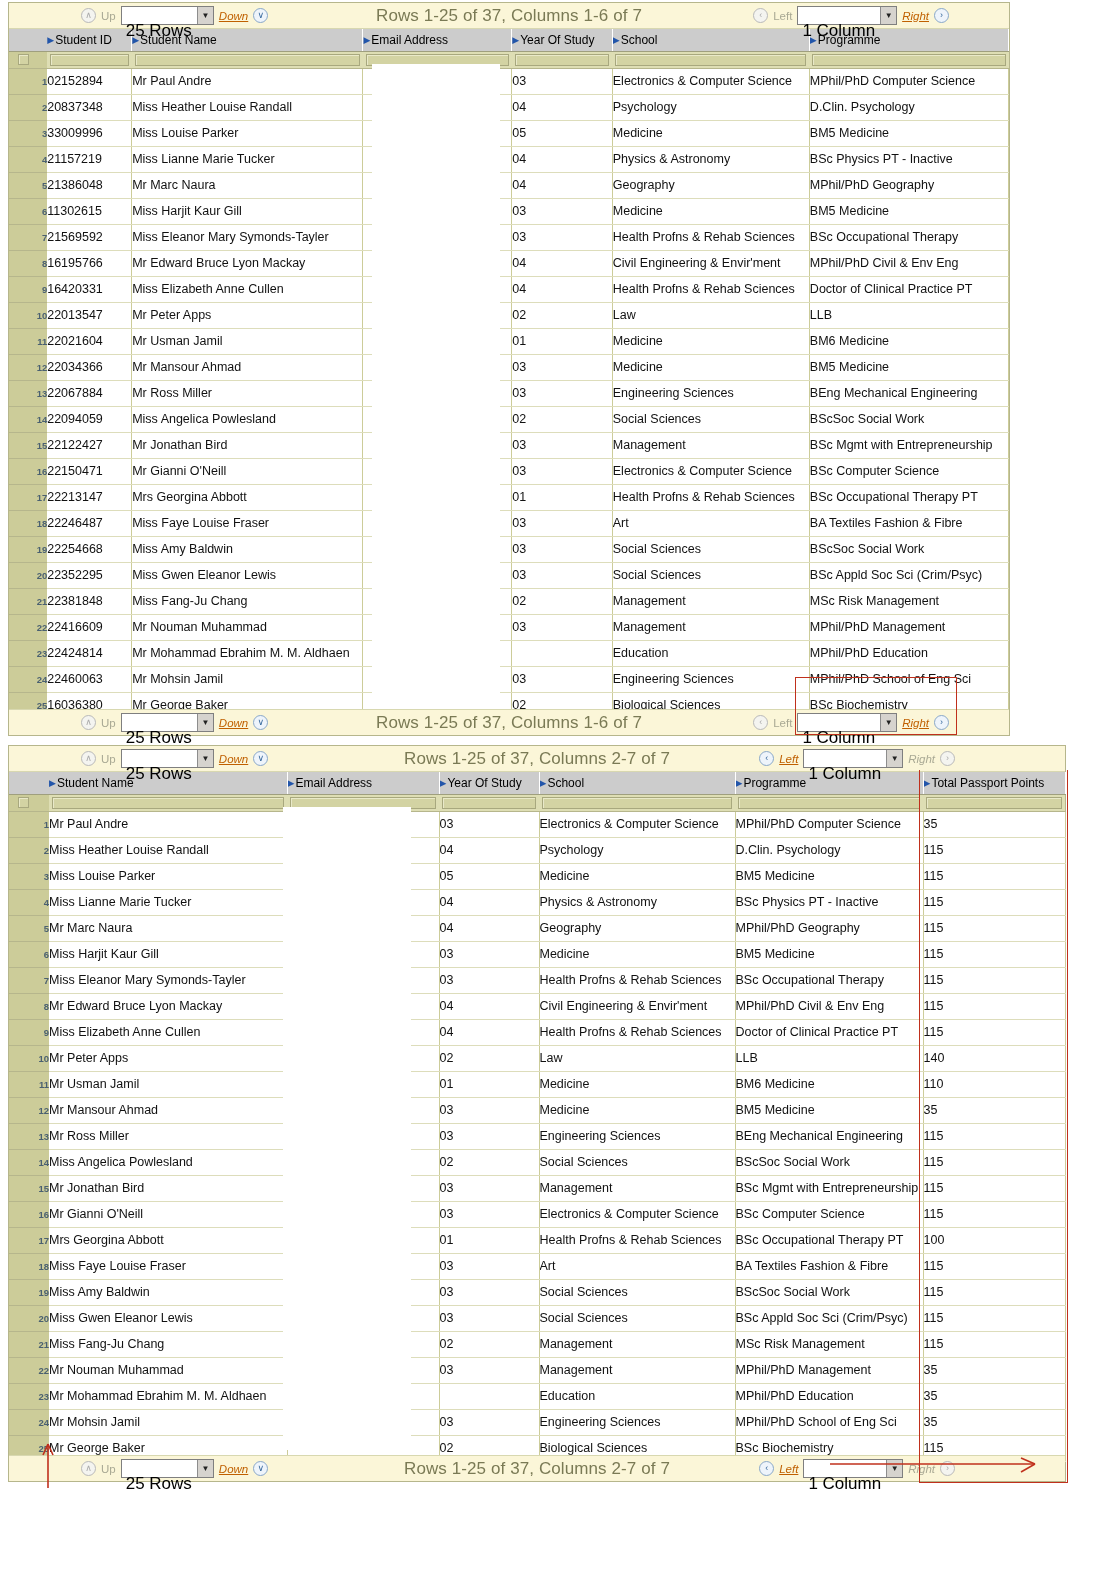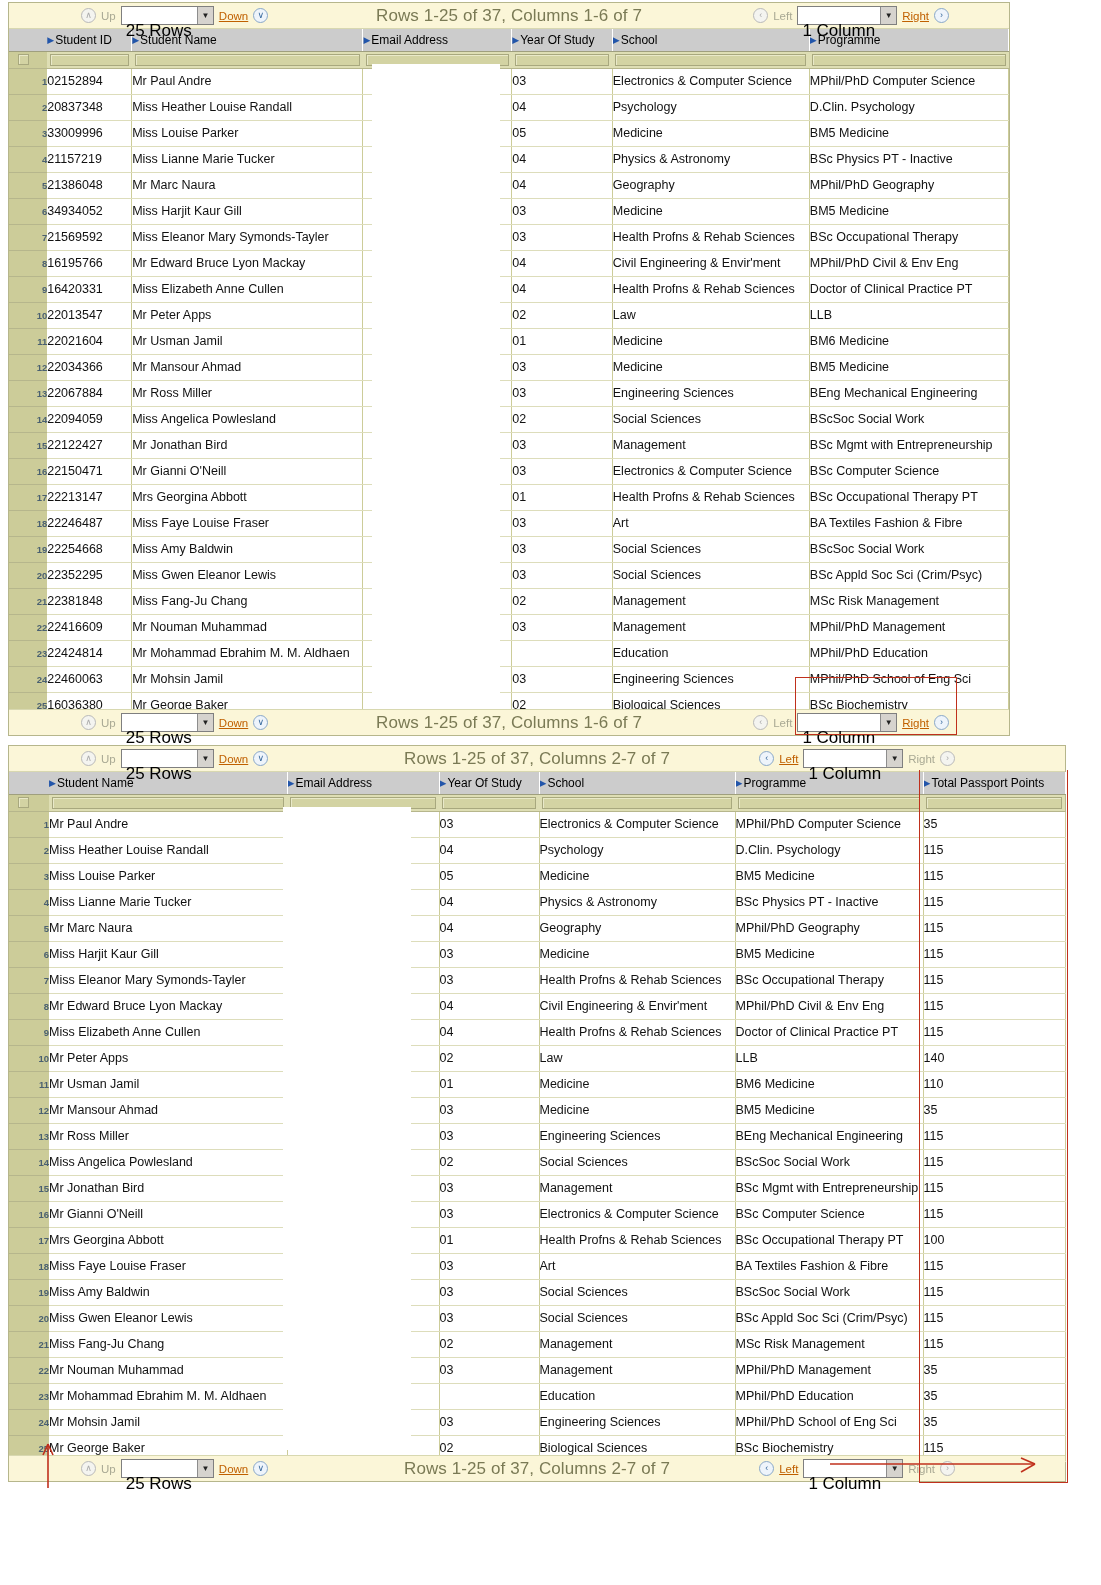--- a/index.html
+++ b/index.html
@@ -39,21 +39,21 @@
   .tb-right{position:absolute;right:60px;display:flex;align-items:center;gap:5px;}
 
   .circ{
     width:13px;height:13px;border-radius:50%;
     display:inline-flex;align-items:center;justify-content:center;
     font-size:9px;line-height:1;
     border:1px solid #b9b9b9;color:#aaaaaa;background:#f4f4f0;
   }
   .circ.on{border-color:#8aa8c8;color:#33669a;background:#eef4fb;}
   .lbl-off{color:#a9a994;}
-  .lnk{color:#c06000;text-decoration:underline;cursor:pointer;}
+  .lnk{color:#c06000;text-decoration:underline;cursor:pointer;font-style:italic;}
   .lnk.off{color:#a9a994;text-decoration:none;cursor:default;}
 
   .selwrap{
     display:inline-flex;align-items:stretch;
     border:1px solid #7f7f7f;background:#ffffff;height:17px;
   }
   .selwrap .val{
     padding:0 5px 0 4px;font-size:17px;color:#000;display:flex;align-items:center;
     white-space:nowrap;
     margin-top:24px;
@@ -254,21 +254,21 @@
           <td class="rownum">5</td>
           <td class="cell">21386048</td>
           <td class="cell">Mr Marc  Naura</td>
           <td class="cell"></td>
           <td class="cell">04</td>
           <td class="cell">Geography</td>
           <td class="cell">MPhil/PhD Geography</td>
         </tr>
         <tr>
           <td class="rownum">6</td>
-          <td class="cell">34934052</td>
+          <td class="cell">11302615</td>
           <td class="cell">Miss Harjit Kaur Gill</td>
           <td class="cell"></td>
           <td class="cell">03</td>
           <td class="cell">Medicine</td>
           <td class="cell">BM5 Medicine</td>
         </tr>
         <tr>
           <td class="rownum">7</td>
           <td class="cell">21569592</td>
           <td class="cell">Miss Eleanor Mary Symonds-Tayler</td>

